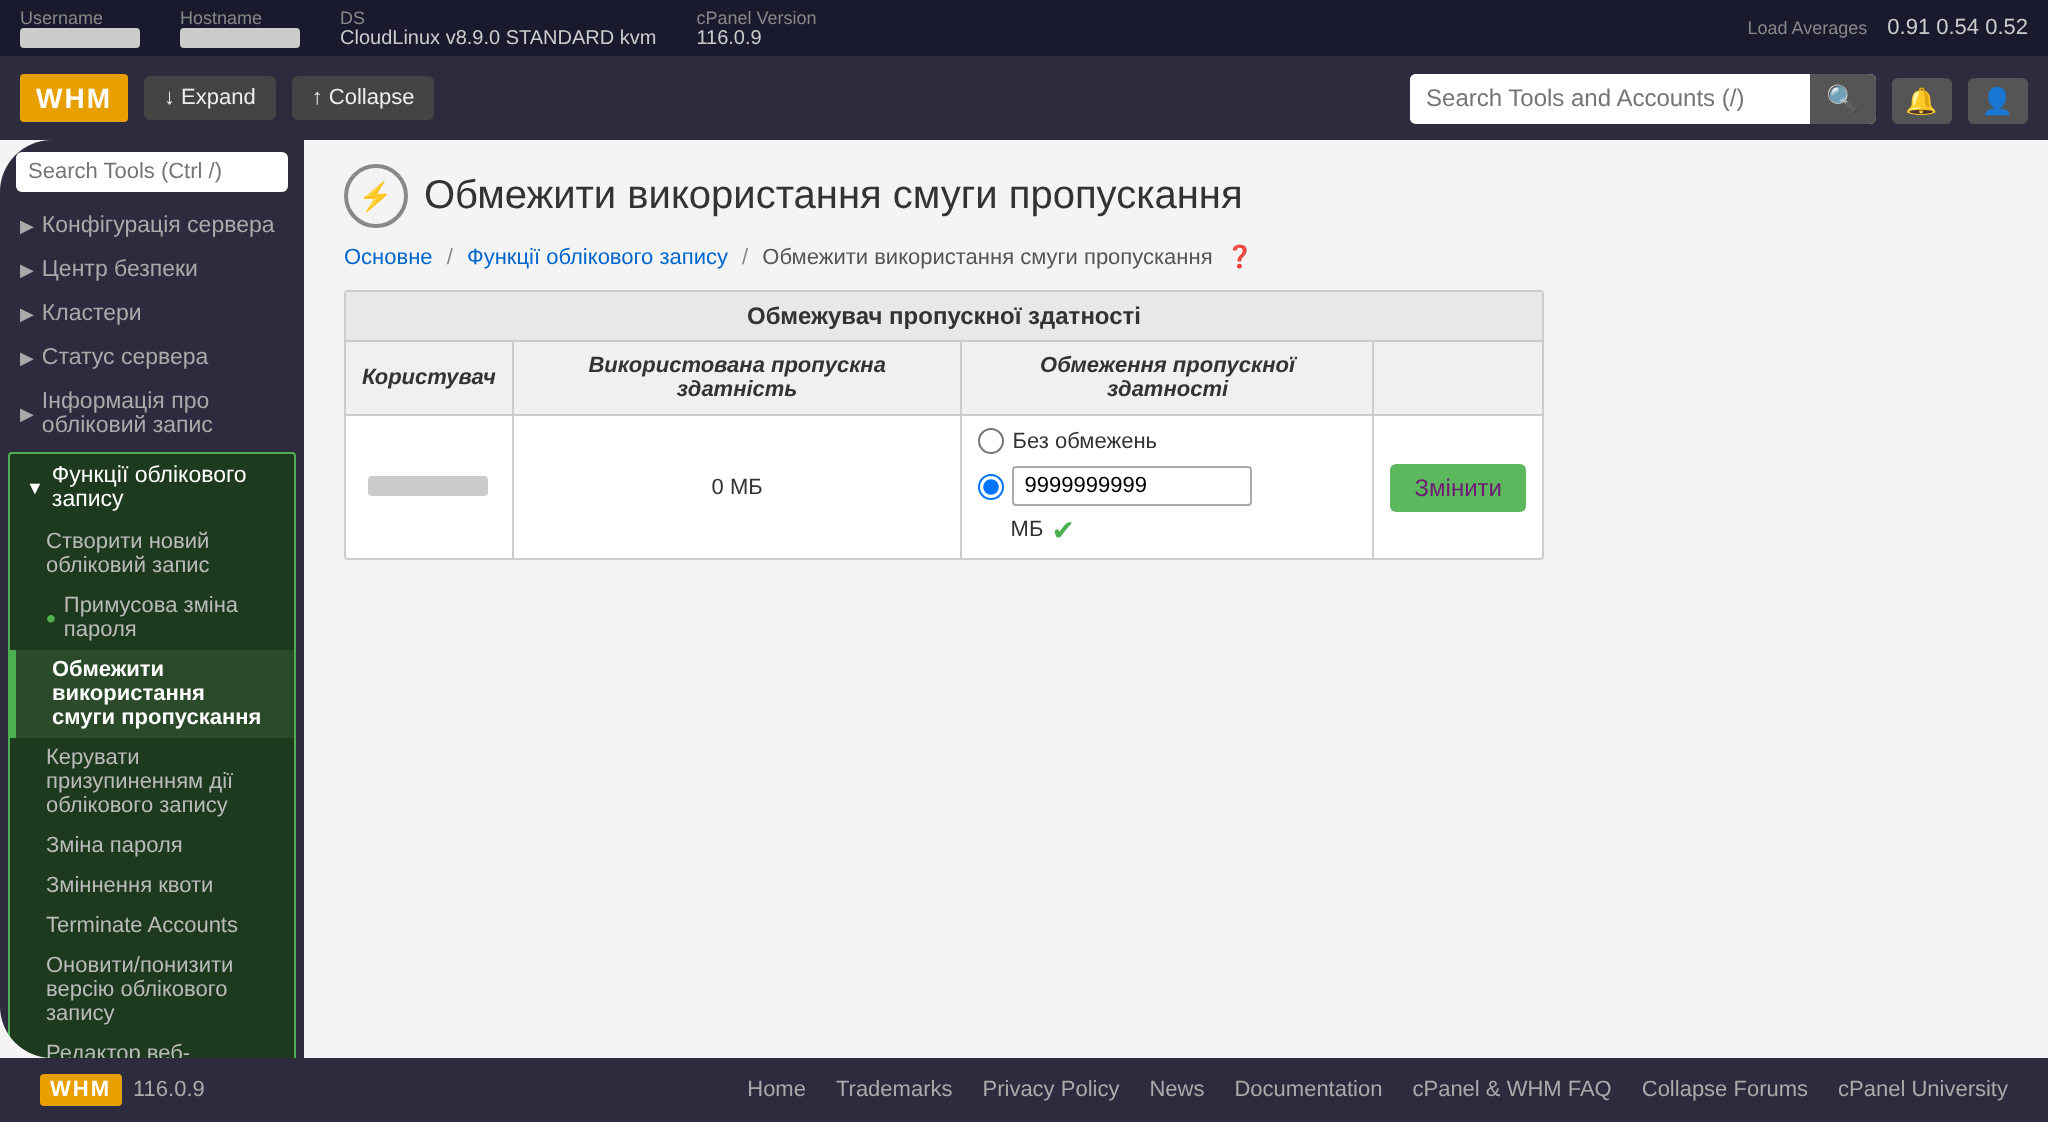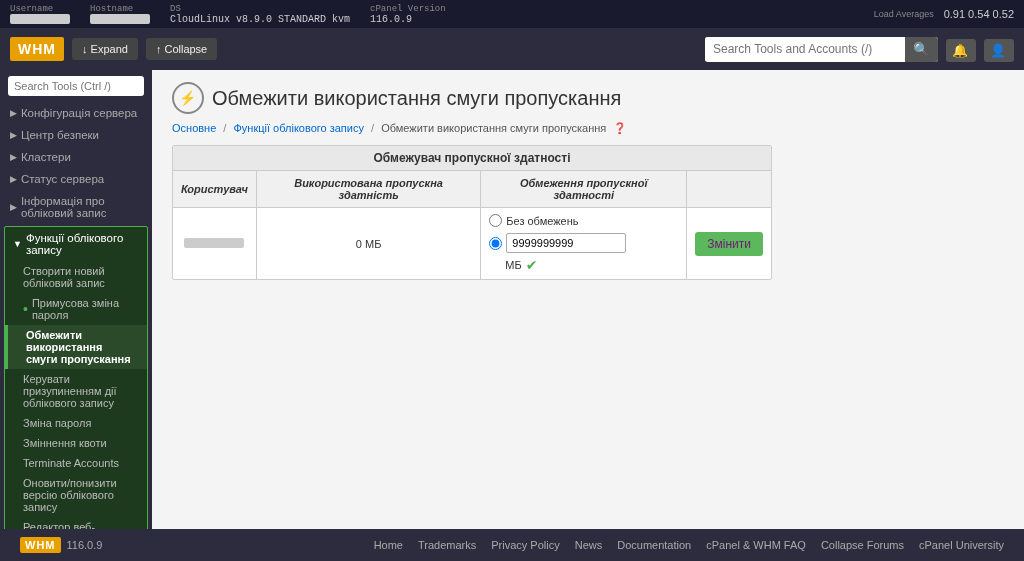--- a/index.html
+++ b/index.html
@@ -2,36 +2,36 @@
 <html><head>
   <meta charset="utf-8">
   <style>
     * { box-sizing: border-box; margin: 0; padding: 0; }
     body { font-family: Arial, sans-serif; font-size: 12px; background: #f4f4f4; color: #333; height: 561px; overflow: hidden; display: flex; flex-direction: column; }
 
     
     .top-bar { background: #1a1a2e; color: #ccc; display: flex; align-items: center; justify-content: space-between; padding: 0 10px; height: 28px; font-size: 11px; }
     .top-bar-left { display: flex; gap: 20px; }
     .top-bar-field { display: flex; flex-direction: column; }
-    .top-bar-field span { font-size: 9px; color: #888; font-family: Liberation Mono, monospace; }
+    .top-bar-field span { font-size: 9px; color: #888; }
     .top-bar-field .val { font-size: 10px; color: #ccc; }
     .top-bar-right { display: flex; align-items: center; gap: 10px; font-size: 11px; }
     .load-label { font-size: 9px; color: #888; }
 
     
     .header { background: #2c2c3e; height: 42px; display: flex; align-items: center; justify-content: space-between; padding: 0 10px; }
     .whm-logo { background: #e8a000; color: #fff; font-weight: bold; font-size: 14px; padding: 4px 8px; border-radius: 2px; letter-spacing: 1px; }
     .header-btn { background: #444; color: #eee; border: none; padding: 5px 10px; border-radius: 3px; font-size: 11px; cursor: pointer; display: flex; align-items: center; gap: 4px; }
     .search-bar { display: flex; align-items: center; background: #fff; border-radius: 3px; overflow: hidden; }
     .search-bar input { border: none; outline: none; padding: 5px 8px; font-size: 12px; width: 200px; }
     .search-bar button { background: #555; border: none; padding: 5px 8px; cursor: pointer; color: #fff; }
     .icon-btn { background: #555; border: none; color: #fff; padding: 4px 7px; border-radius: 3px; cursor: pointer; font-size: 13px; }
 
     
-    .main { display: flex; flex: 1; overflow: hidden; }
+    .main { display: flex; flex: 1; overflow: hidden; border-radius: 26px; }
 
     
     .sidebar { width: 152px; background: #2c2c3e; color: #ccc; overflow-y: auto; flex-shrink: 0; font-size: 11.5px; }
     .sidebar-search { padding: 6px 8px; }
     .sidebar-search input { width: 100%; padding: 4px 6px; border-radius: 3px; border: none; font-size: 11px; }
     .sidebar-group { padding: 5px 8px 5px 10px; cursor: pointer; color: #aaa; display: flex; align-items: center; gap: 4px; }
     .sidebar-group .arrow { font-size: 9px; }
     .sidebar-subitem { padding: 4px 10px 4px 18px; cursor: pointer; font-size: 11px; color: #bbb; }
     .sidebar-subitem.current { color: #fff; font-weight: bold; background: #2a4a2a; border-left: 3px solid #4caf50; }
     .sidebar-section-highlighted { background: #1e3a1e; border: 1px solid #4caf50; margin: 2px 4px; border-radius: 2px; }

